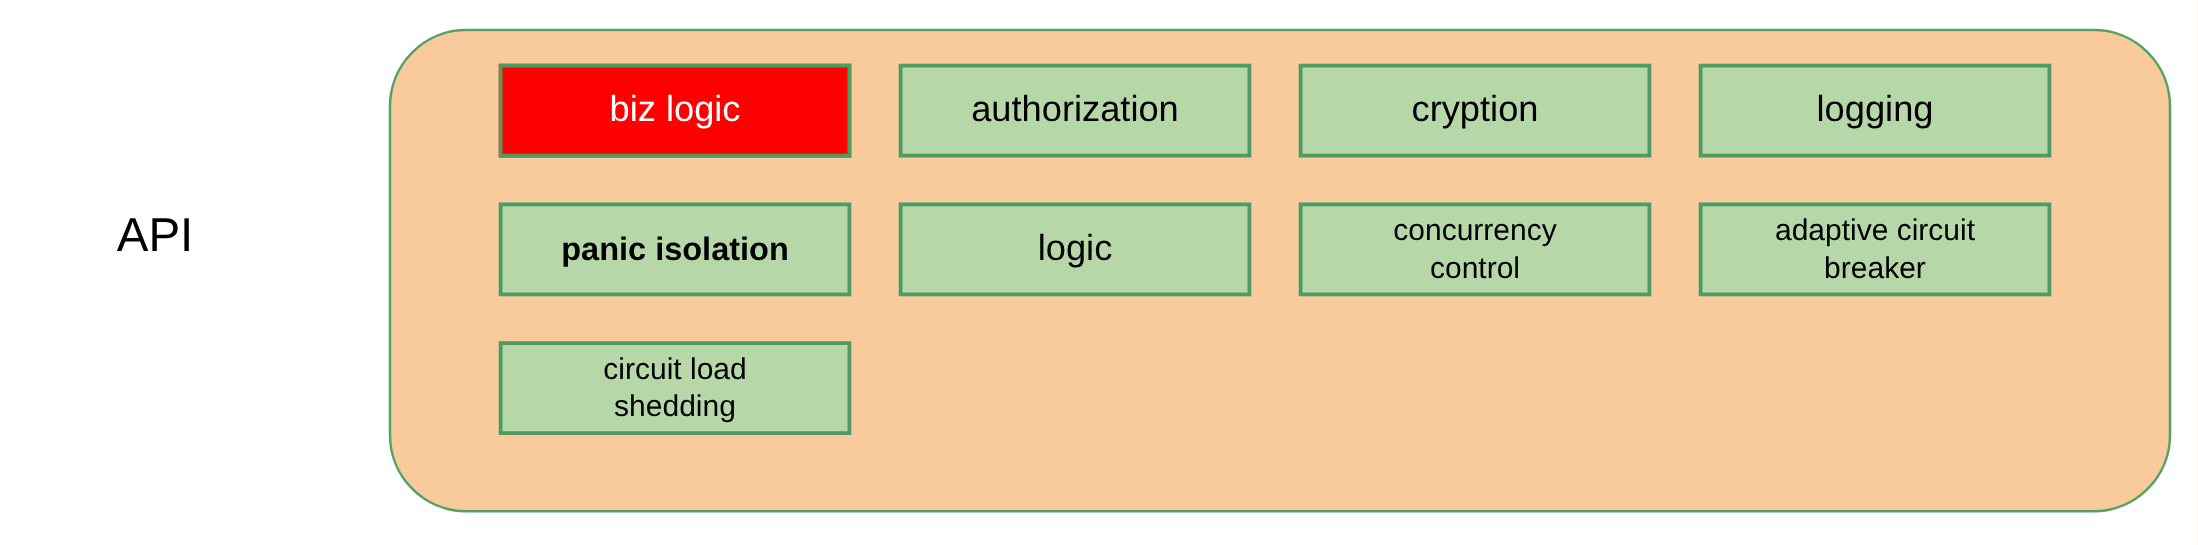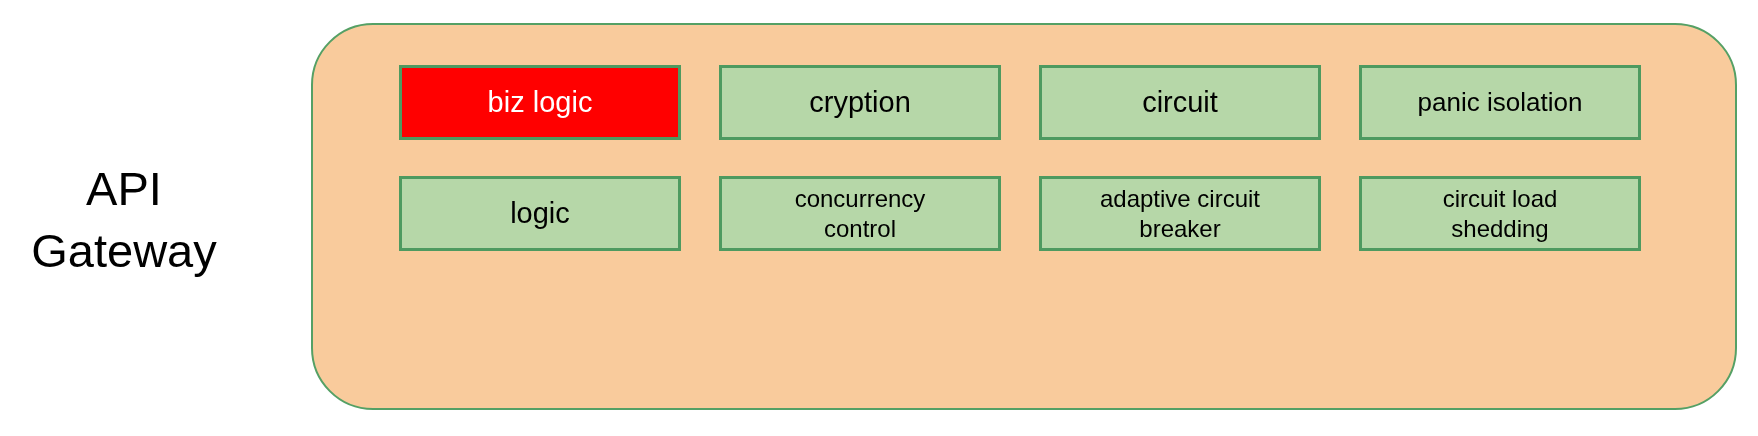--- a/index.html
+++ b/index.html
@@ -15,42 +15,42 @@
     background: #ffffff;
     overflow: hidden;
   }
   
   .gw-label {
     position: absolute;
     left: 18px;
     top: 158px;
     width: 212px;
     text-align: center;
-    font-size: 47px;
+    font-size: 38px;
     line-height: 62px;
     color: var(--text, #000000);
     white-space: nowrap;
   }
   
   .container {
     position: absolute;
     left: 311px;
     top: 23px;
     width: 1426px;
     height: 387px;
     box-sizing: border-box;
     background: var(--container-fill, #F9CB9C);
     border: 2.5px solid var(--container-border, #55A065);
     border-radius: 62px;
   }
   
   .grid {
     position: absolute;
     left: 86px;   
-    top: 40px;
+    top: 26px;
     width: 1242px;
     height: 218px;
     display: grid;
     grid-template-columns: repeat(4, 282px);
     grid-template-rows: repeat(3, 75px);
     column-gap: 38px;
     row-gap: 36px;
   }
   .module {
     box-sizing: border-box;
@@ -64,43 +64,45 @@
   }
   .module.highlighted {
     background: var(--highlight-fill, #FF0000);
     color: var(--highlight-text, #FFFFFF);
   }
   .module-label {
     white-space: pre-line;
     line-height: 1.22;
   }
   .module.size-lg .module-label { font-size: 29px; }
-  .module.size-md .module-label { font-size: 26px; }
+  .module.size-md .module-label { font-size: 26px; font-weight: bold; }
   .module.size-sm .module-label { font-size: 24px; }
 </style>
 </head>
 <body>
 
 <div class="canvas">
 
   <div class="gw-label">
     <div>API</div>
-    <div>Gateway</div>
   </div>
 
   <div class="container">
     <div class="grid">
       <div class="module size-lg highlighted">
         <span class="module-label">biz logic</span>
       </div>
         <div class="module size-lg">
+        <span class="module-label">authorization</span>
+      </div>
+        <div class="module size-lg">
         <span class="module-label">cryption</span>
       </div>
         <div class="module size-lg">
-        <span class="module-label">circuit</span>
+        <span class="module-label">logging</span>
       </div>
         <div class="module size-md">
         <span class="module-label">panic isolation</span>
       </div>
         <div class="module size-lg">
         <span class="module-label">logic</span>
       </div>
         <div class="module size-sm">
         <span class="module-label">concurrency
 control</span>

